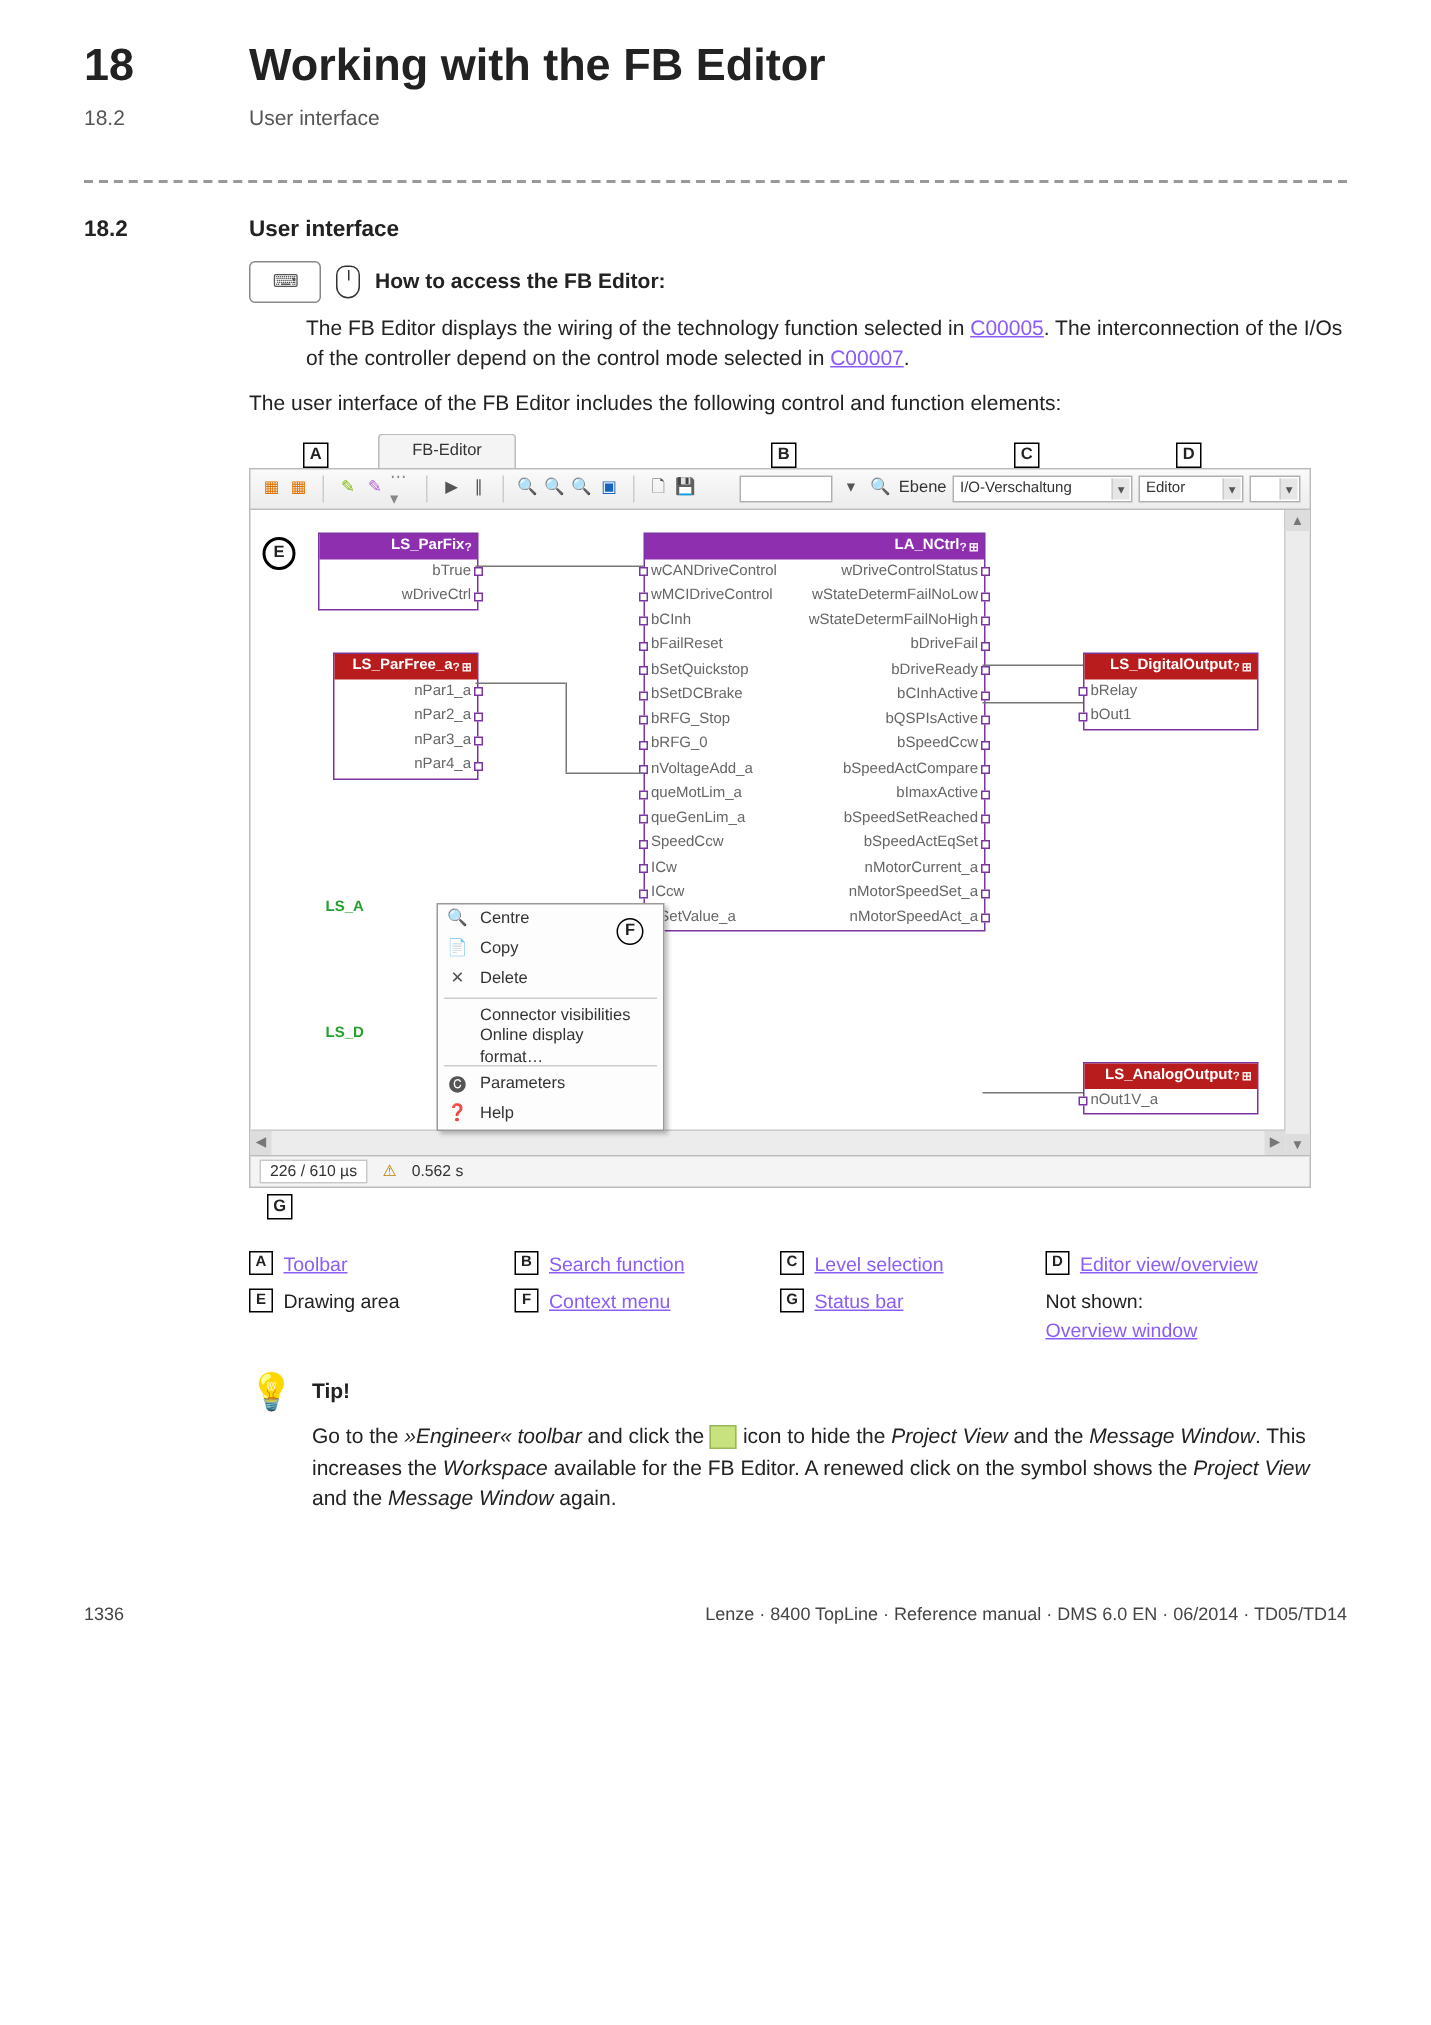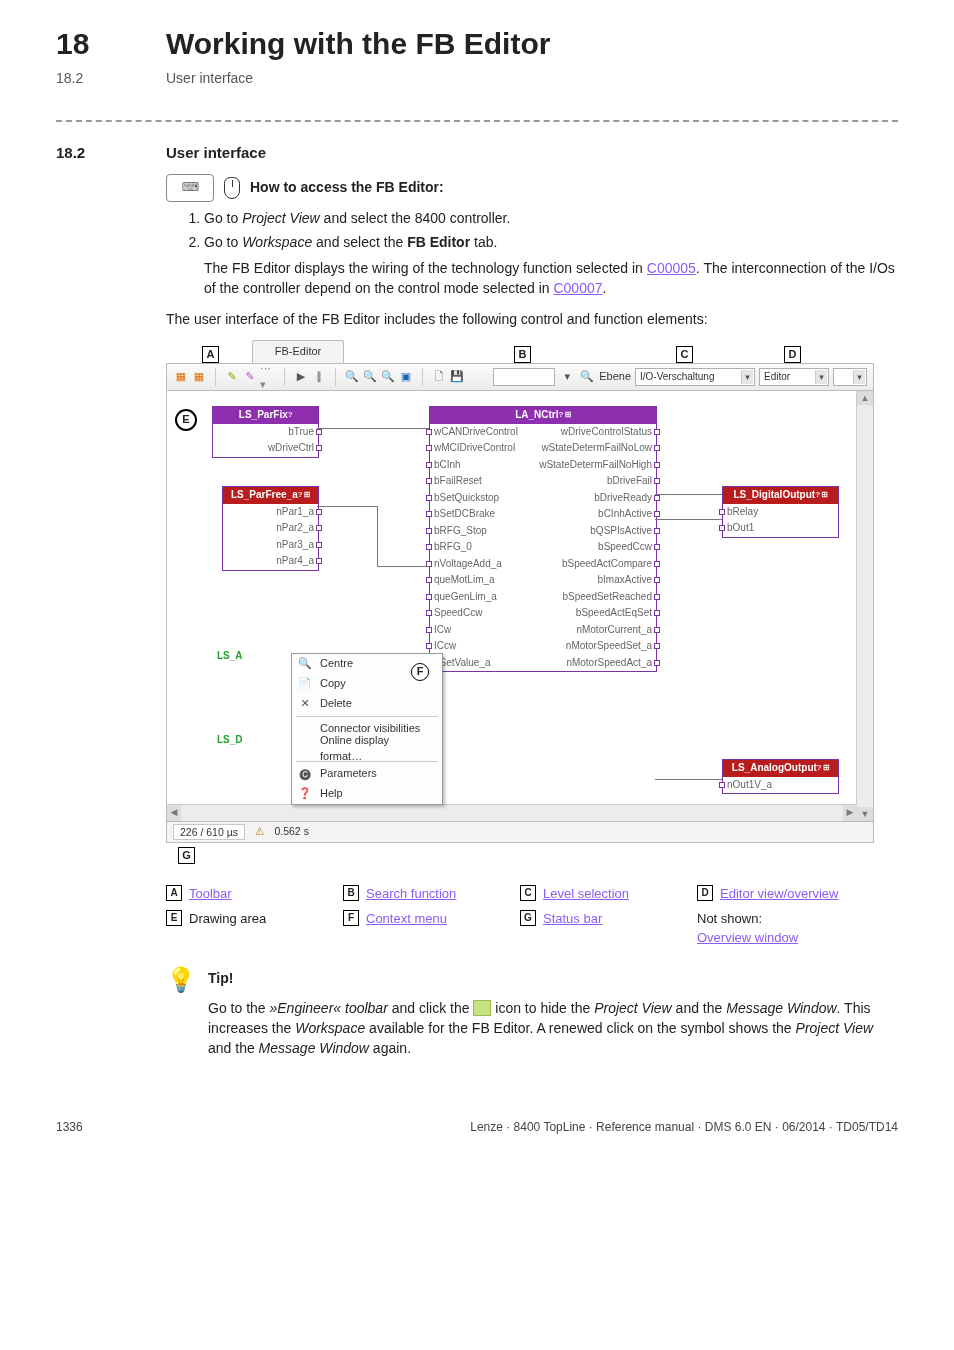--- a/index.html
+++ b/index.html
@@ -144,21 +144,21 @@
     border: 1px solid #7a34a3;
     background: #fff;
     font-size: 10px;
   }
   .fb-head {
     background: #8e2fb0;
     color: #fff;
     padding: 1px 4px;
     font-weight: bold;
     white-space: nowrap;
-    display: flex; align-items: center; justify-content: center;
+    display: flex; align-items: center; justify-content: flex-end;
   }
   .fb-head .mini { font-size: 8px; opacity: .9; letter-spacing: -0.5px; }
   .fb-head.green { background: #b91c1c; border-color: #1c8c3c; }
   .fb-row {
     display: flex; justify-content: space-between;
     padding: 1px 4px; color: #666;
     position: relative;
     white-space: nowrap;
   }
   .fb-row span { white-space: nowrap; }
@@ -266,28 +266,20 @@
     <div class="sect-no">18.2</div>
     <div class="sect-title">User interface</div>
   </div>
 
   <div class="indent">
     <div class="proc-lead">
       <span class="proc-icon">⌨</span>
       <span class="mouse-icon"></span>
       <span class="proc-title">How to access the FB Editor:</span>
     </div>
-    <ol class="proc">
-      <li>
-        <span>Go to </span><em class="ui">Project View</em><span> and select the 8400 controller.</span>
-      </li>
-      <li>
-        <span>Go to </span><em class="ui">Workspace</em><span> and select the </span><b class="ui">FB Editor</b><span> tab.</span>
-      </li>
-    </ol>
     <div class="proc-note">
       <span>The FB Editor displays the wiring of the technology function selected in </span><a class="link" href="#">C00005</a><span>. The interconnection of the I/Os of the controller depend on the control mode selected in </span><a class="link" href="#">C00007</a><span>.</span>
     </div>
 
     <div class="caption">The user interface of the FB Editor includes the following control and function elements:</div>
   </div>
 
   <div class="shot">
     <div class="labels-top">
       <span class="sq-label" style="left:36px;">A</span>

